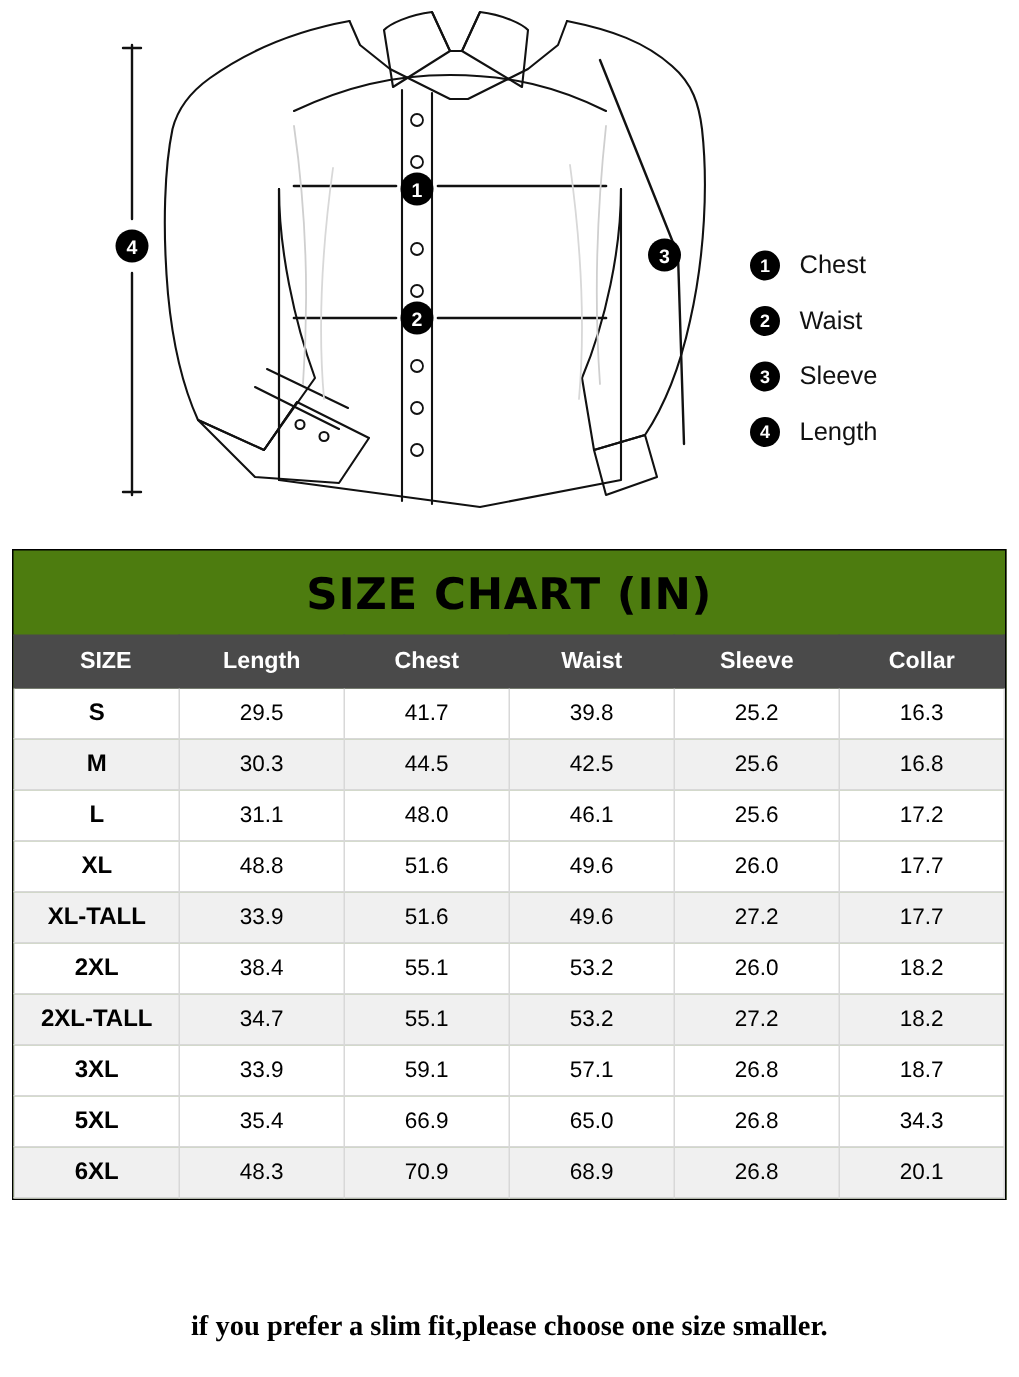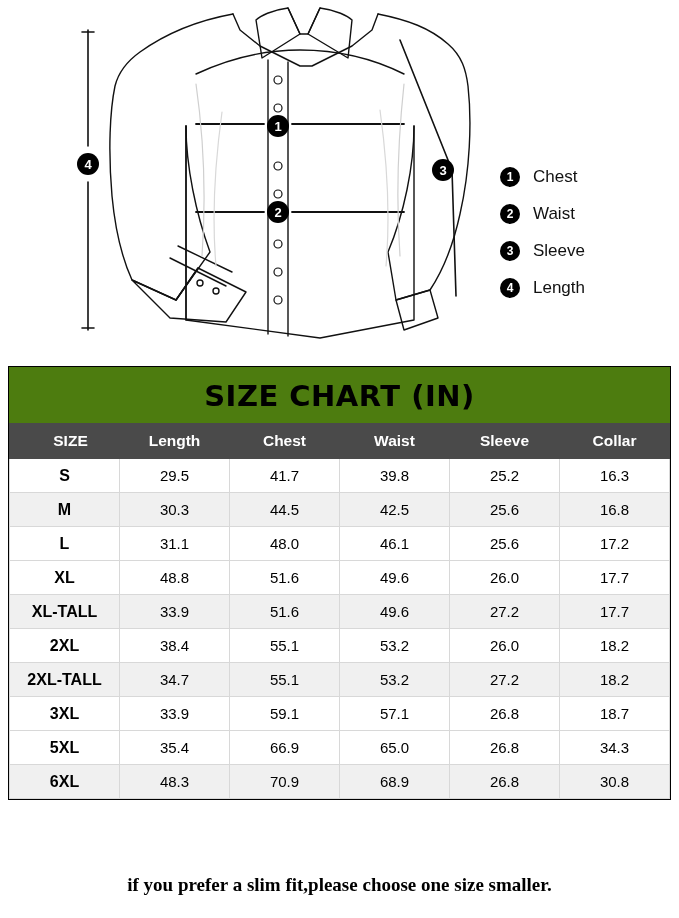--- a/index.html
+++ b/index.html
@@ -305,21 +305,21 @@
           <td>65.0</td>
           <td>26.8</td>
           <td>34.3</td>
         </tr>
         <tr class="alt">
           <td class="sizecell">6XL</td>
           <td>48.3</td>
           <td>70.9</td>
           <td>68.9</td>
           <td>26.8</td>
-          <td>30.8</td>
+          <td>20.1</td>
         </tr>
       </tbody>
   </table>
 </div>
 
 <div class="note" style="position:absolute; left:8px; top:862px; width:663px;">
   <span class="note-line">if you prefer a slim fit,please choose one size smaller.</span>
 </div>
 
 </body></html>

